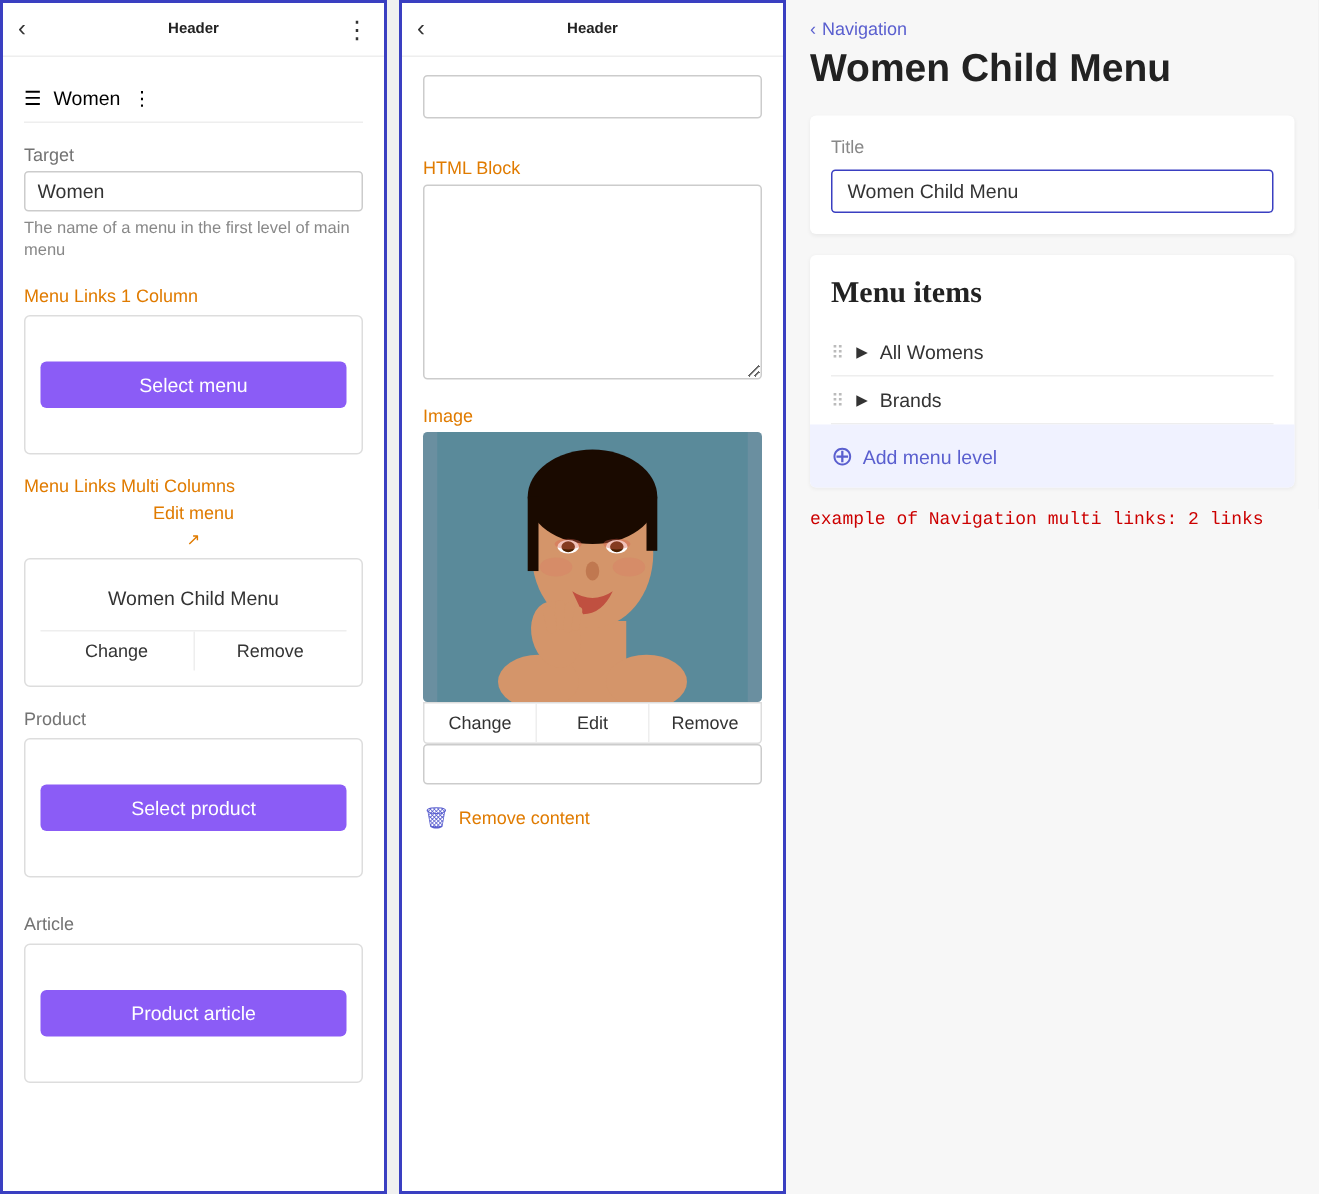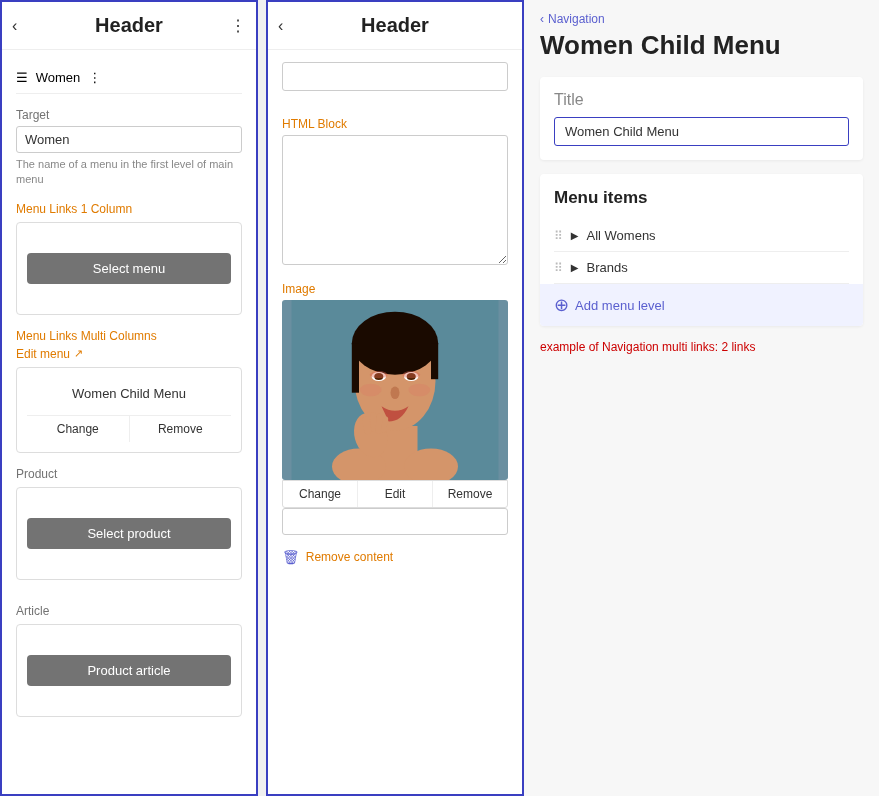--- a/index.html
+++ b/index.html
@@ -53,21 +53,21 @@
       position: relative;
     }
     .panel-header .back-arrow {
       position: absolute;
       left: 10px;
       font-size: 16px;
       color: #333;
       cursor: pointer;
     }
     .panel-header .title {
-      font-size: 20px;
+      font-size: 10px;
       font-weight: 600;
       color: #222;
     }
     .panel-header .menu-icon {
       position: absolute;
       right: 10px;
       font-size: 16px;
       color: #333;
     }
 
@@ -106,21 +106,21 @@
 
     .hint-text {
       font-size: 11px;
       color: #888;
       margin-top: 4px;
       line-height: 1.4;
     }
 
     
     .btn-primary {
-      background: #737373;
+      background: #8b5cf6;
       color: #fff;
       border: none;
       border-radius: 4px;
       padding: 8px 16px;
       font-size: 13px;
       cursor: pointer;
       width: 100%;
     }
 
     
@@ -166,20 +166,21 @@
     
     .edit-menu-link {
       display: flex;
       align-items: center;
       gap: 4px;
       color: #e07b00;
       font-size: 12px;
       cursor: pointer;
       margin-bottom: 4px;
       text-decoration: none;
+      flex-direction: column;
     }
     .edit-menu-link .ext-icon {
       font-size: 11px;
     }
 
     
     .html-textarea {
       width: 100%;
       height: 130px;
       border: 1px solid #ccc;
@@ -259,21 +260,21 @@
 
     .right-card {
       background: #fff;
       border-radius: 4px;
       padding: 14px;
       margin-bottom: 14px;
       box-shadow: 0 1px 3px rgba(0,0,0,0.06);
     }
 
     .right-card-label {
-      font-size: 16px;
+      font-size: 12px;
       color: #888;
       margin-bottom: 8px;
     }
 
     .right-card-value {
       border: 1px solid #3a3fc1;
       border-radius: 3px;
       padding: 6px 10px;
       font-size: 13px;
       color: #333;
@@ -282,24 +283,25 @@
 
     .menu-items-card {
       background: #fff;
       border-radius: 4px;
       padding: 14px;
       margin-bottom: 14px;
       box-shadow: 0 1px 3px rgba(0,0,0,0.06);
     }
 
     .menu-items-title {
-      font-size: 17px;
+      font-size: 20px;
       font-weight: 600;
       color: #222;
       margin-bottom: 12px;
+      font-family: Liberation Serif, serif;
     }
 
     .menu-item-row {
       display: flex;
       align-items: center;
       gap: 8px;
       padding: 8px 0;
       border-bottom: 1px solid #eee;
     }
     .menu-item-row:last-of-type { border-bottom: none; }
@@ -332,20 +334,21 @@
     }
     .add-menu-item .plus-circle {
       font-size: 18px;
       color: #5a5fcf;
     }
 
     .example-text {
       color: #cc0000;
       font-size: 12px;
       margin-top: 8px;
+      font-family: Liberation Mono, monospace;
     }
 
     
     .item-row-top {
       display: flex;
       align-items: center;
       gap: 8px;
       padding: 8px 0;
       border-bottom: 1px solid #eee;
     }

